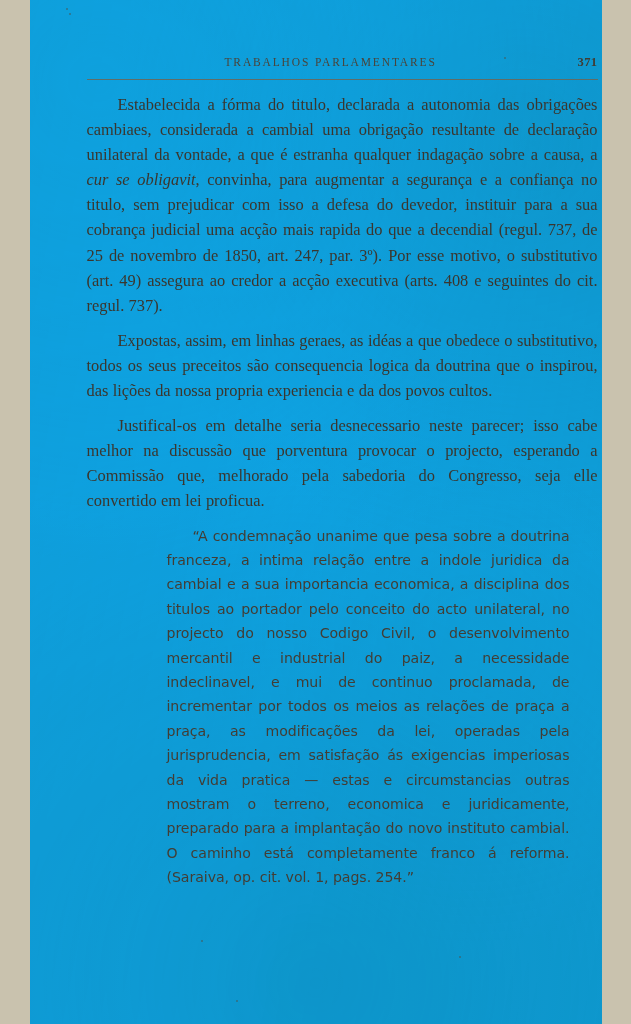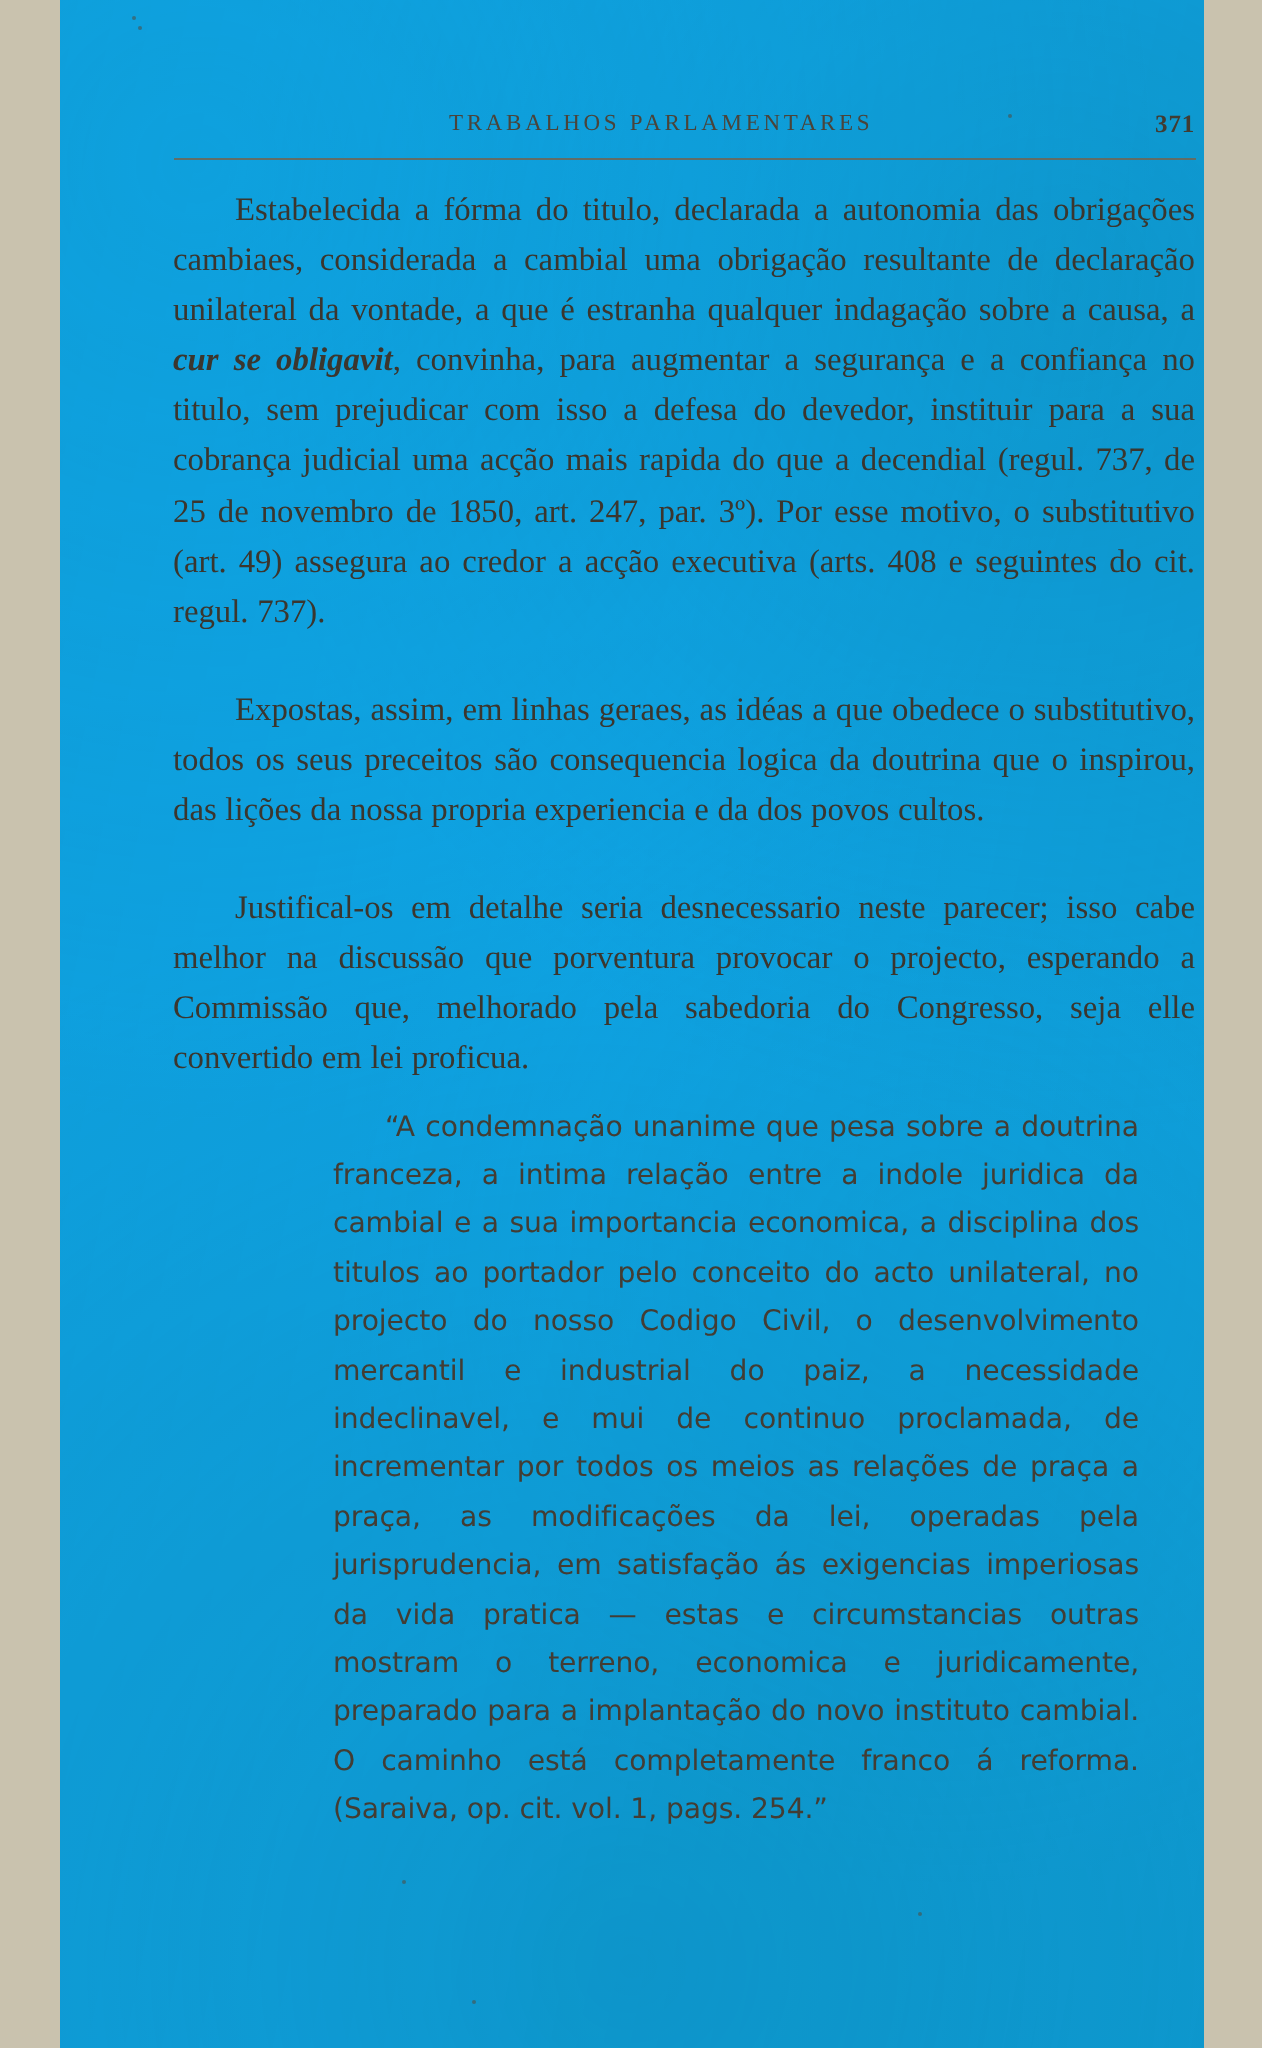--- a/index.html
+++ b/index.html
@@ -81,23 +81,23 @@
 
   p.body {
     margin: 0 0 0 0;
     font-size: 16.4px;
     line-height: 25.1px;
     text-align: justify;
     text-indent: 31px;
     color: #3b362e;
     word-spacing: .2px;
   }
-  p.body + p.body { margin-top: 24px; }
+  p.body + p.body { margin-top: 10px; }
 
-  p.body i { font-style: italic; font-weight: bold; }
+  p.body i { font-style: italic; }
 
   
   blockquote.quote {
     margin: 10px 12px 0 0;
     padding: 0;
     width: 403px;
     margin-left: 80px;
     font-family: "DejaVu Sans", "Liberation Sans", sans-serif;
     font-size: 14.1px;
     line-height: 24.4px;

